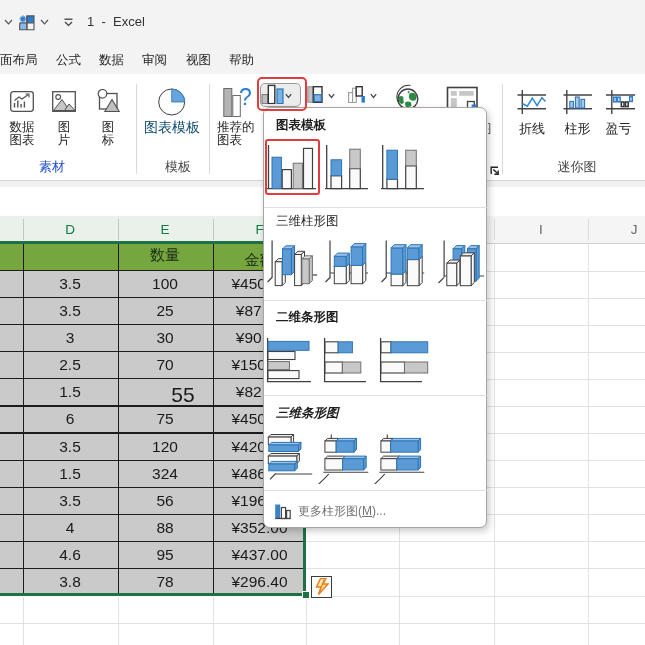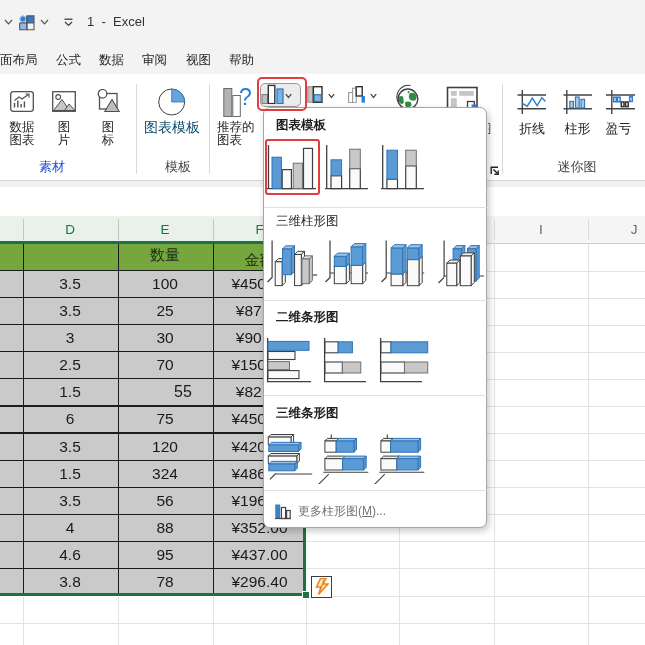--- a/index.html
+++ b/index.html
@@ -176,21 +176,21 @@
 <div class="abs" style="left:0px;top:324.74px;width:306px;height:27.079999999999984px;background:#cacaca;"></div>
 <div class="abs" style="left:22.5px;top:324.74px;width:95px;height:27.079999999999984px;font-size:15.5px;color:#1a1a1a;text-align:center;padding-top:4.5px;">3</div>
 <div class="abs" style="left:117.5px;top:324.74px;width:95px;height:27.079999999999984px;font-size:15.5px;color:#1a1a1a;text-align:center;padding-top:4.5px;">30</div>
 <div class="abs" style="left:213.5px;top:324.74px;width:92px;height:27.079999999999984px;font-size:15.5px;color:#1a1a1a;text-align:center;padding-top:4.5px;">¥90.00</div>
 <div class="abs" style="left:0px;top:351.82px;width:306px;height:27.079999999999984px;background:#cacaca;"></div>
 <div class="abs" style="left:22.5px;top:351.82px;width:95px;height:27.079999999999984px;font-size:15.5px;color:#1a1a1a;text-align:center;padding-top:4.5px;">2.5</div>
 <div class="abs" style="left:117.5px;top:351.82px;width:95px;height:27.079999999999984px;font-size:15.5px;color:#1a1a1a;text-align:center;padding-top:4.5px;">70</div>
 <div class="abs" style="left:213.5px;top:351.82px;width:92px;height:27.079999999999984px;font-size:15.5px;color:#1a1a1a;text-align:center;padding-top:4.5px;">¥150.00</div>
 <div class="abs" style="left:0px;top:378.9px;width:306px;height:27.08000000000004px;background:#cacaca;"></div>
 <div class="abs" style="left:22.5px;top:378.9px;width:95px;height:27.08000000000004px;font-size:15.5px;color:#1a1a1a;text-align:center;padding-top:4.5px;">1.5</div>
-<div class="abs" style="left:117.5px;top:378.9px;width:95px;height:27.08000000000004px;font-size:16px;color:#1a1a1a;text-align:center;padding-top:4.5px;padding-left:36px;">55</div>
+<div class="abs" style="left:117.5px;top:378.9px;width:95px;height:27.08000000000004px;font-size:21px;color:#1a1a1a;text-align:center;padding-top:4.5px;padding-left:36px;">55</div>
 <div class="abs" style="left:213.5px;top:378.9px;width:92px;height:27.08000000000004px;font-size:15.5px;color:#1a1a1a;text-align:center;padding-top:4.5px;">¥82.50</div>
 <div class="abs" style="left:0px;top:405.98px;width:306px;height:27.079999999999984px;background:#cacaca;"></div>
 <div class="abs" style="left:22.5px;top:405.98px;width:95px;height:27.079999999999984px;font-size:15.5px;color:#1a1a1a;text-align:center;padding-top:4.5px;">6</div>
 <div class="abs" style="left:117.5px;top:405.98px;width:95px;height:27.079999999999984px;font-size:15.5px;color:#1a1a1a;text-align:center;padding-top:4.5px;">75</div>
 <div class="abs" style="left:213.5px;top:405.98px;width:92px;height:27.079999999999984px;font-size:15.5px;color:#1a1a1a;text-align:center;padding-top:4.5px;">¥450.00</div>
 <div class="abs" style="left:0px;top:433.06px;width:306px;height:27.079999999999984px;background:#cacaca;"></div>
 <div class="abs" style="left:22.5px;top:433.06px;width:95px;height:27.079999999999984px;font-size:15.5px;color:#1a1a1a;text-align:center;padding-top:4.5px;">3.5</div>
 <div class="abs" style="left:117.5px;top:433.06px;width:95px;height:27.079999999999984px;font-size:15.5px;color:#1a1a1a;text-align:center;padding-top:4.5px;">120</div>
 <div class="abs" style="left:213.5px;top:433.06px;width:92px;height:27.079999999999984px;font-size:15.5px;color:#1a1a1a;text-align:center;padding-top:4.5px;">¥420.00</div>
 <div class="abs" style="left:0px;top:460.14px;width:306px;height:27.079999999999984px;background:#cacaca;"></div>
@@ -255,21 +255,21 @@
 <div class="abs" style="left:301.5px;top:590.7px;width:8px;height:8px;background:#1e7145;border:1px solid #fff;"></div>
 <div class="abs" style="left:310.5px;top:576px;width:21.5px;height:21.5px;background:#fff;border:1.6px solid #3c3c3c;"></div>
 <svg class="abs" style="left:314.5px;top:578px" width="14" height="17" viewBox="0 0 14 17">
 <path d="M5.5 0.5 L11 0.5 L8 6 L13 6 L3.5 16.5 L6 9 L1.5 9 Z" fill="#ffe9b0" stroke="#e8821e" stroke-width="1.5"></path>
 <path d="M9 2 L5 13" stroke="#e8821e" stroke-width="1.2"></path>
 </svg>
 <div class="abs" style="left:262.7px;top:106.5px;width:224.8px;height:421px;background:#fff;border:1px solid #a6a6a6;border-radius:7px;box-shadow:2px 3px 7px rgba(0,0,0,0.22);"></div>
 <div class="abs" style="left:276px;top:116.5px;width:120px;height:16px;font-size:12.5px;color:#1f1f1f;font-weight:bold;">图表模板</div>
 <div class="abs" style="left:276px;top:212.5px;width:120px;height:16px;font-size:12.5px;color:#1f1f1f;font-weight:normal;">三维柱形图</div>
 <div class="abs" style="left:276px;top:308.5px;width:120px;height:16px;font-size:12.5px;color:#1f1f1f;font-weight:bold;">二维条形图</div>
-<div class="abs" style="left:276px;top:404.5px;width:120px;height:16px;font-size:12.5px;color:#1f1f1f;font-weight:bold;">三维条形图</div>
+<div class="abs" style="left:276px;top:404.5px;width:120px;height:16px;font-size:12.5px;color:#1f1f1f;font-weight:bold;font-style:italic;">三维条形图</div>
 <div class="abs" style="left:264px;top:206.5px;width:222.5px;height:1px;background:#e0e0e0;"></div>
 <div class="abs" style="left:264px;top:300.2px;width:222.5px;height:1px;background:#e0e0e0;"></div>
 <div class="abs" style="left:264px;top:394.5px;width:222.5px;height:1px;background:#e0e0e0;"></div>
 <div class="abs" style="left:264px;top:490.2px;width:222.5px;height:1px;background:#e0e0e0;"></div>
 <svg class="abs" style="left:265px;top:143px" width="52" height="48" viewBox="0 0 52 48">
 <path d="M3.5 2 V45.6 M2 45.6 H51" stroke="#404040" stroke-width="1.3" fill="none"></path>
 <rect x="7" y="14.2" width="9.4" height="31.4" fill="#5b9bd5" stroke="#2e75b6" stroke-width="1"></rect>
 <rect x="17.2" y="26.6" width="9.2" height="19" fill="#fafafa" stroke="#404040" stroke-width="1.2"></rect>
 <rect x="28.2" y="20.2" width="9.2" height="25.4" fill="#c8c8c8" stroke="#707070" stroke-width="1"></rect>
 <rect x="38.5" y="5.4" width="9" height="40.2" fill="#fafafa" stroke="#404040" stroke-width="1.2"></rect>

